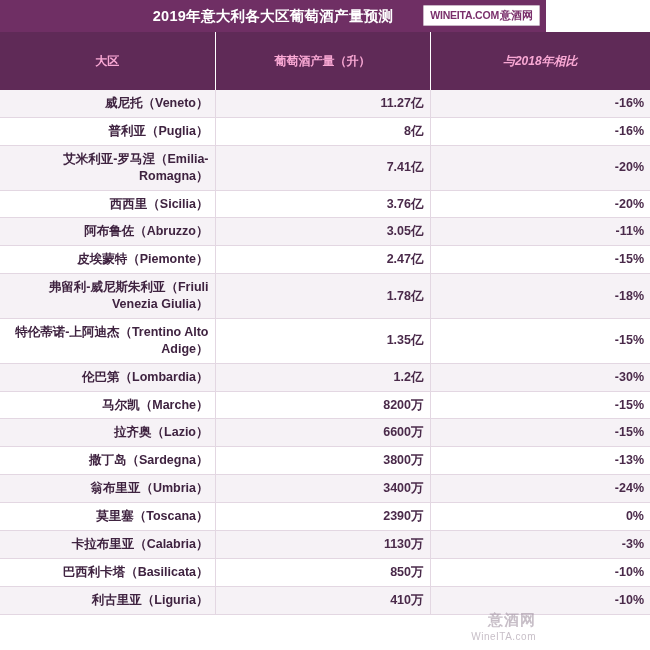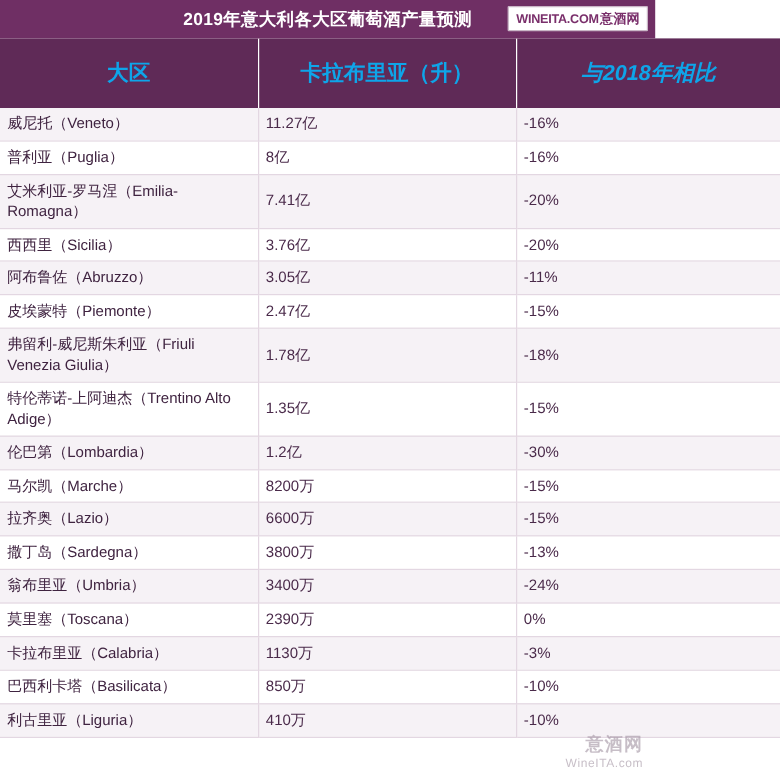--- a/index.html
+++ b/index.html
@@ -60,40 +60,41 @@
     font-weight: bold;
   }
   
   table {
     border-collapse: collapse;
     width: 650px;
     table-layout: fixed;
   }
   th {
     background: #5f2a57;
-    color: #0ea5e9;
-    font-size: 18px;
+    color: #f9a8d4;
+    font-size: 12px;
     font-weight: bold;
     height: 56px;
     border-right: 1px solid #ffffff;
     vertical-align: middle;
   }
   th:last-child { border-right: none; font-style: italic; }
   col.c-region { width: 215px; }
   col.c-volume { width: 215px; }
   col.c-change { width: 220px; }
   td {
     font-size: 12.5px;
-    text-align: left;
+    text-align: right;
     vertical-align: middle;
     border-bottom: 1px solid #e3d7e2;
     border-right: 1px solid #e3d7e2;
     padding: 5px 6px;
     line-height: 1.35;
     color: #4a2a4a;
+    font-weight: bold;
   }
   td:last-child { border-right: none; }
   tbody tr:nth-child(odd) td { background: #f6f2f6; }
   tbody tr:nth-child(even) td { background: #ffffff; }
   tbody tr td.region-cell { color: #3f2340; }
   
   .watermark {
     position: absolute;
     right: 10px;
     bottom: 8px;
@@ -129,21 +130,21 @@
 
   <table>
     <colgroup>
       <col class="c-region">
       <col class="c-volume">
       <col class="c-change">
     </colgroup>
     <thead>
       <tr>
         <th>大区</th>
-        <th>卡拉布里亚（升）</th>
+        <th>葡萄酒产量（升）</th>
         <th>与2018年相比</th>
       </tr>
     </thead>
     <tbody>
         <tr>
           <td class="region-cell">威尼托（Veneto）</td>
           <td>11.27亿</td>
           <td>-16%</td>
         </tr>
         <tr>

